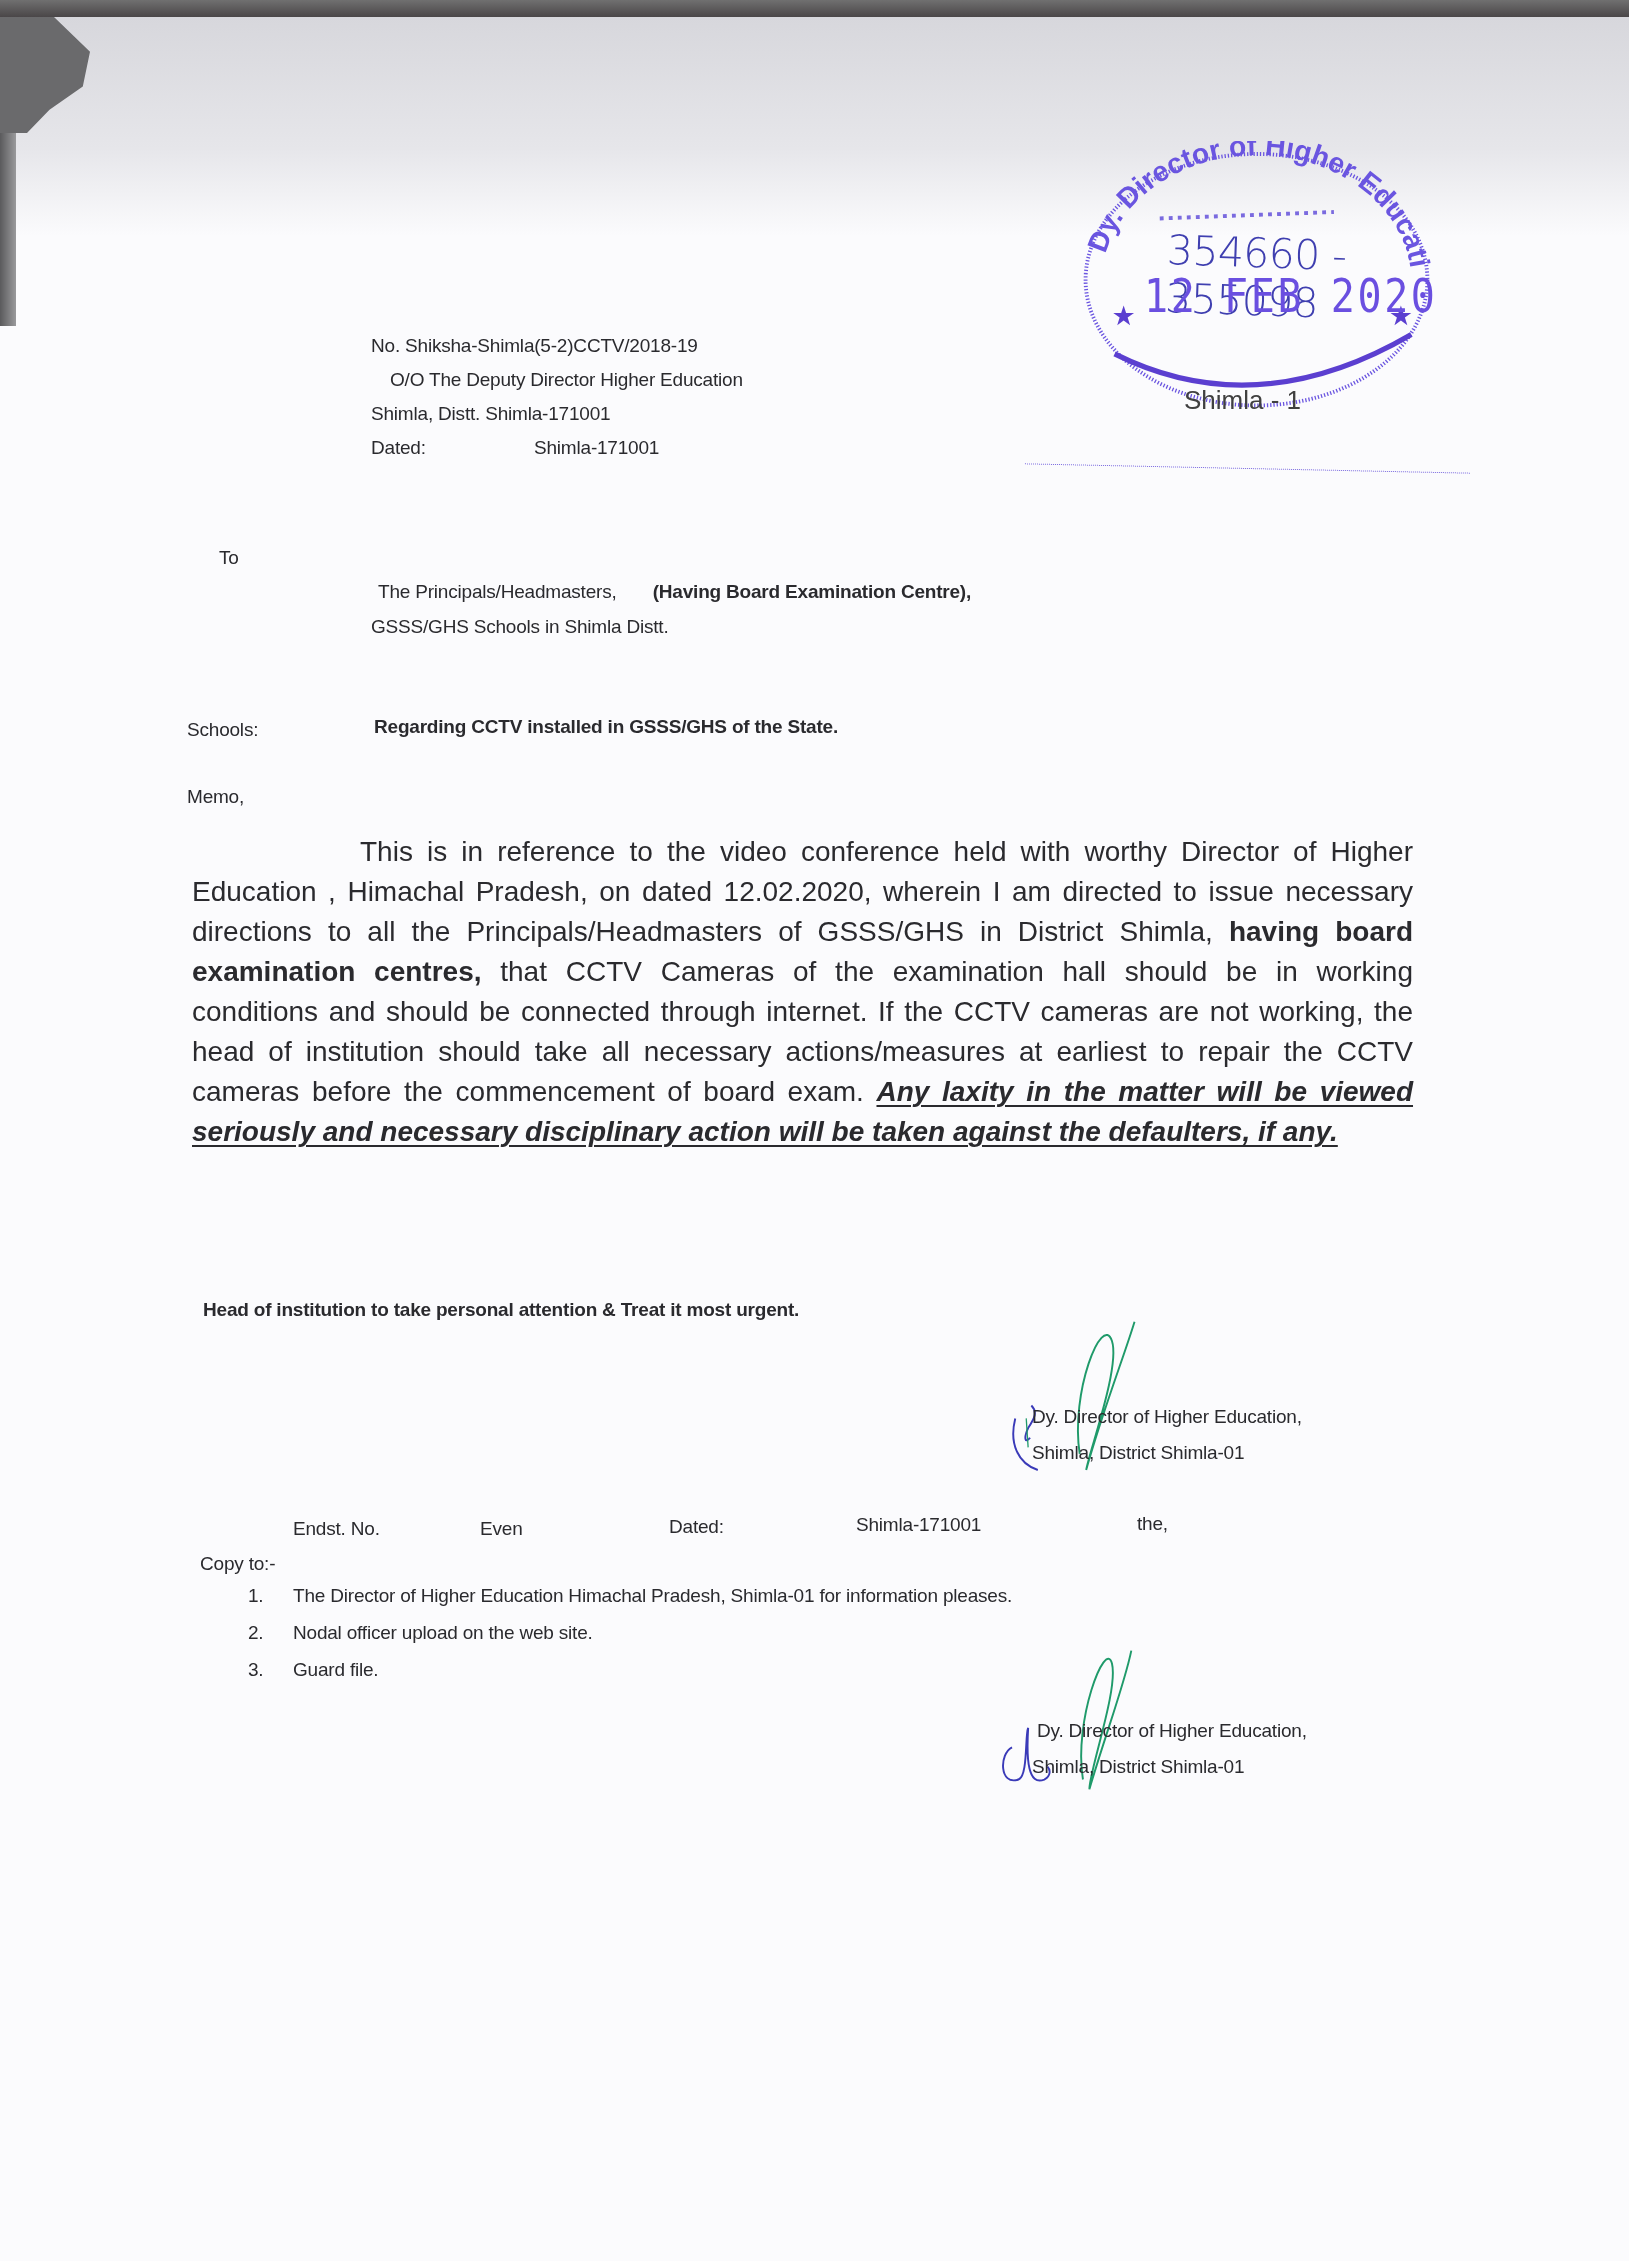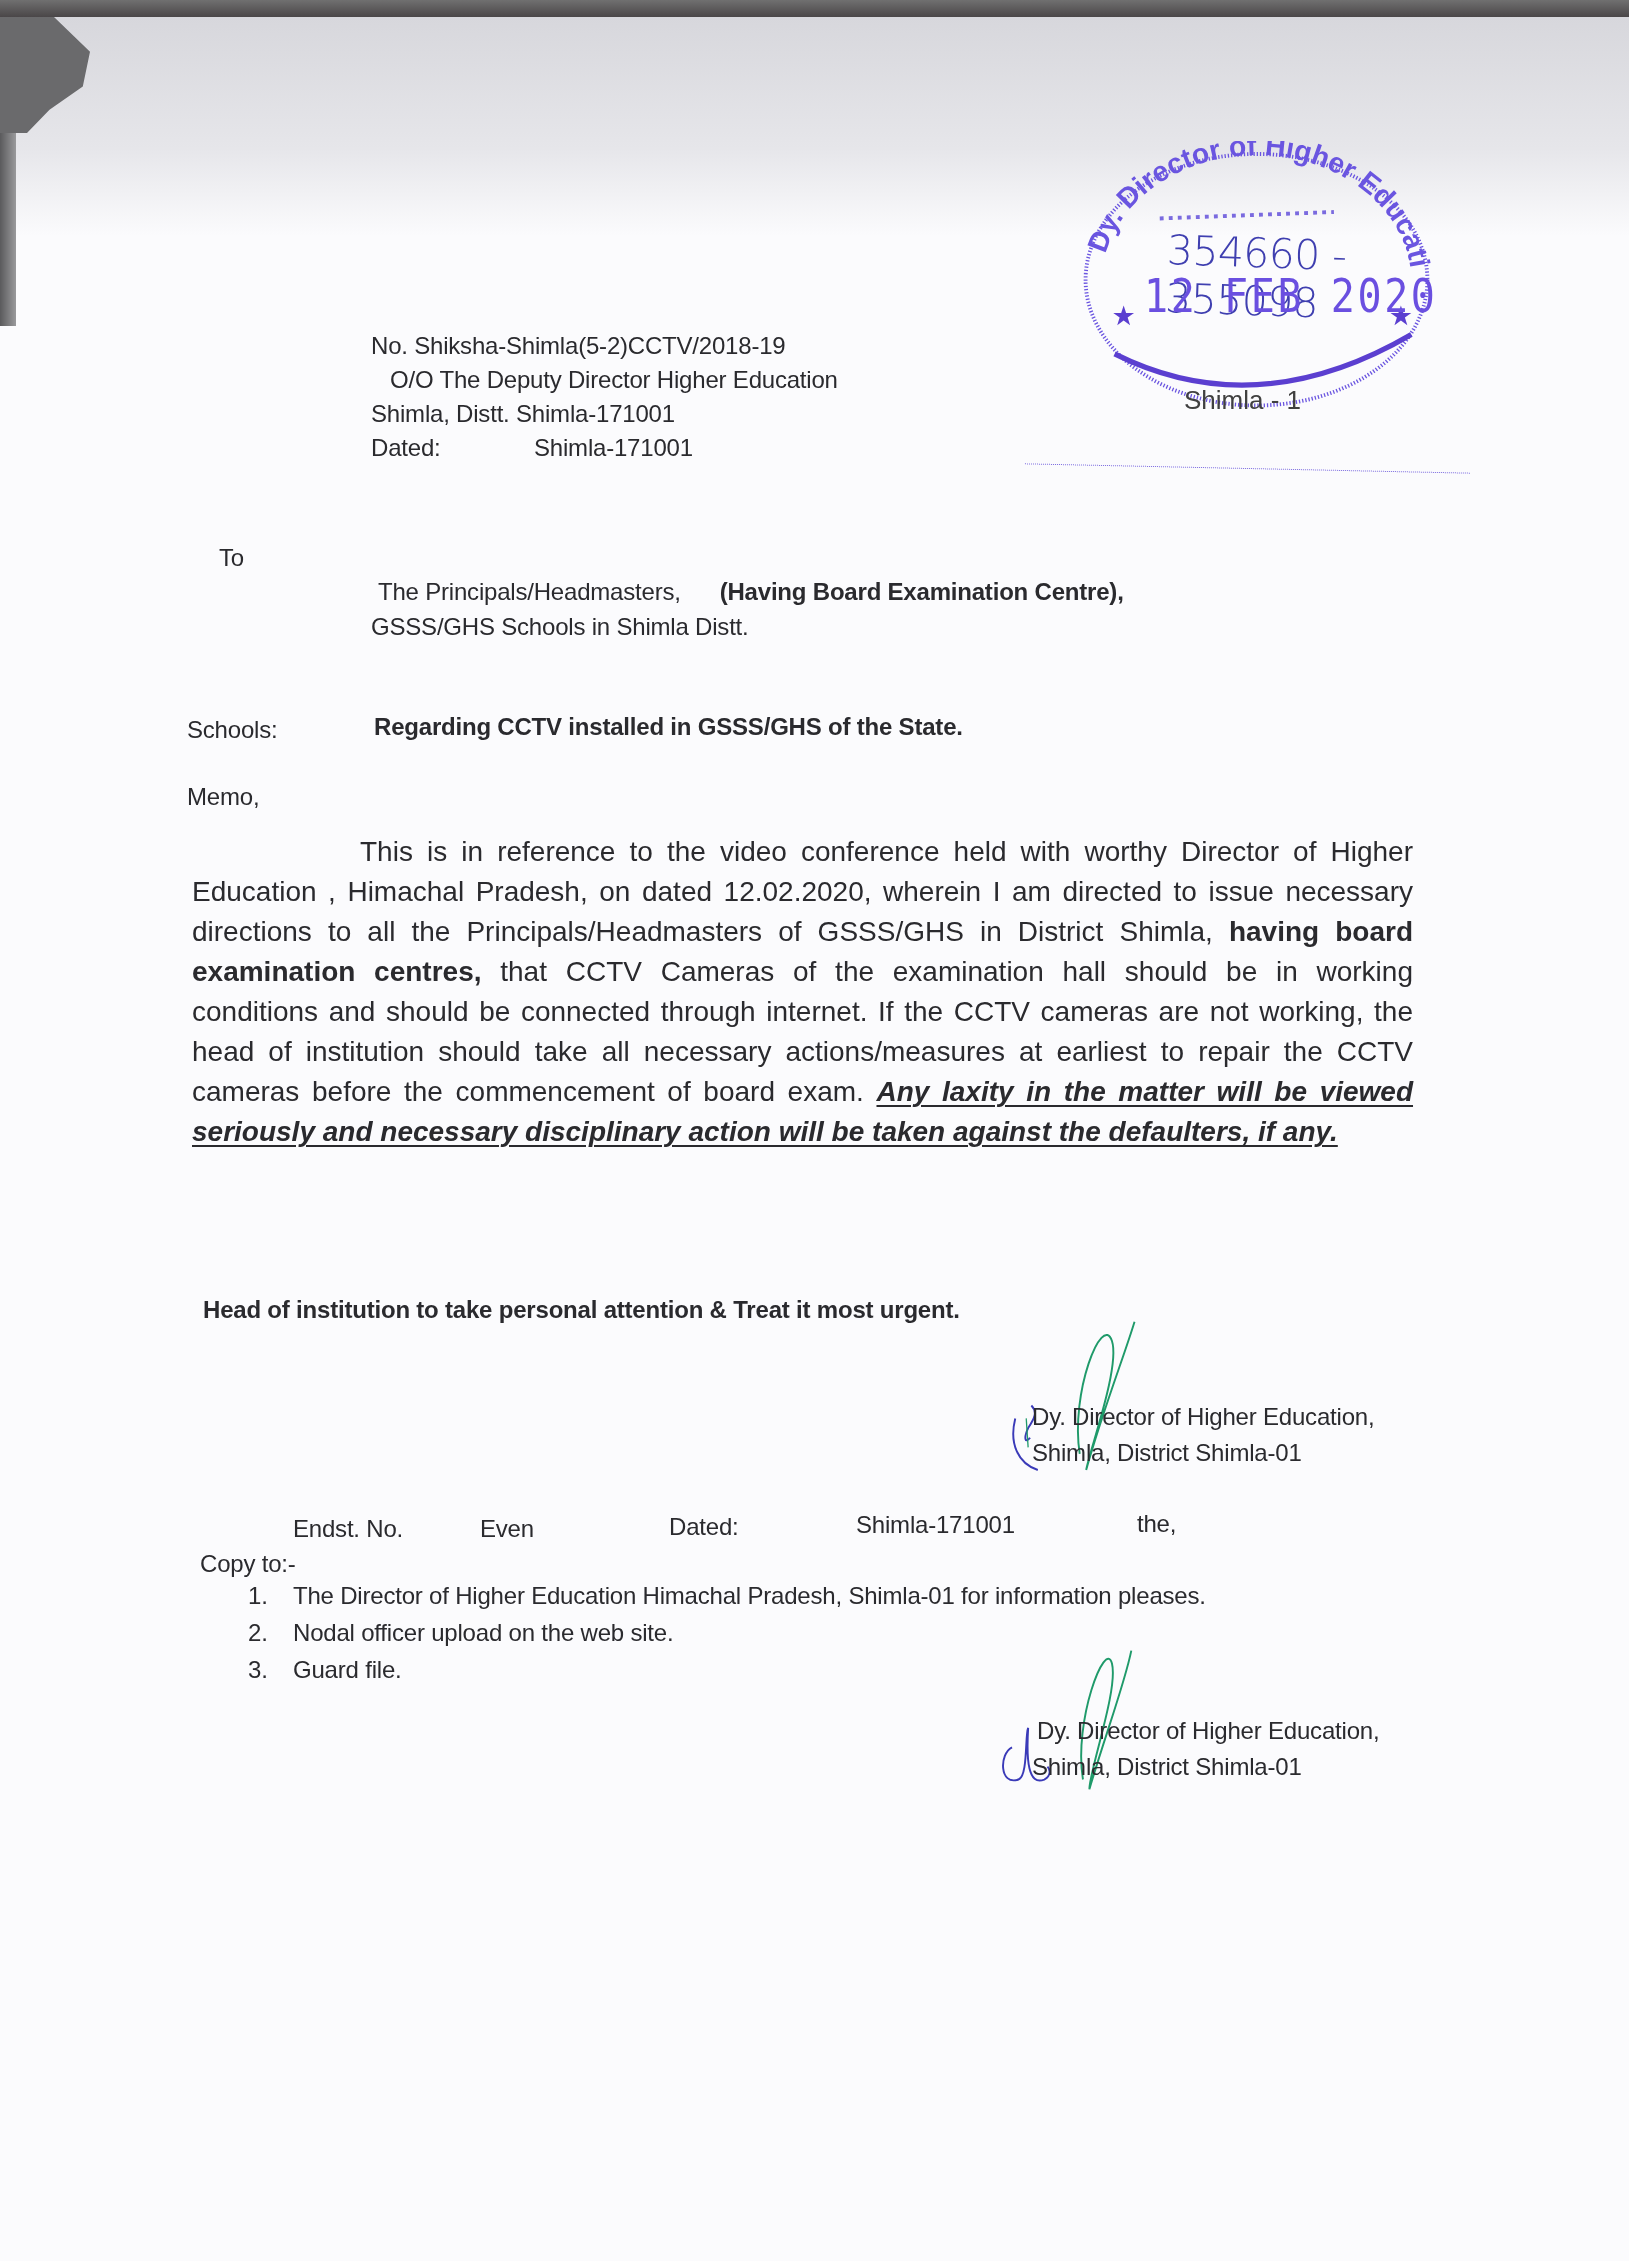--- a/index.html
+++ b/index.html
@@ -8,21 +8,21 @@
     background:#fbfbfd;
     font-family:"Liberation Sans", sans-serif;
     color:#2a2a2e;
   }
   .scan-top { position:absolute; left:0; top:0; width:1630px; height:17px; background:linear-gradient(#707070,#4a4648); }
   .scan-shadow-top { position:absolute; left:0; top:17px; width:1630px; height:219px;
     background:linear-gradient(#d7d7dc 0%, #e6e6ea 60%, rgba(251,251,253,0) 100%); }
   .scan-left { position:absolute; left:0; top:17px; width:15.5px; height:309px; background:linear-gradient(90deg,#5a5a5c,#9a9a9c); }
   .scan-tear { position:absolute; left:0; top:17px; width:90px; height:116px; background:#6a6a6c;
     clip-path:polygon(0 0,60% 0,100% 30%,92% 60%,55% 80%,30% 100%,0 100%); }
-  .txt { position:absolute; font-size:24px; line-height:35px; white-space:nowrap; letter-spacing:-0.2px; }
+  .txt { position:absolute; font-size:19px; line-height:35px; white-space:nowrap; letter-spacing:-0.2px; }
   .b { font-weight:bold; }
   .bi { font-weight:bold; font-style:italic; text-decoration:underline; text-decoration-thickness:1.9px; text-underline-offset:3.9px; }
   .para { position:absolute; left:192px; top:832px; width:1221px; font-size:28px; line-height:40px; text-align:justify; }
   .para .indent { display:inline-block; width:168px; }
   .stamp { position:absolute; left:1063px; top:141px; width:387px; height:271px; color:#5b3fd0; }
   .stamp svg { position:absolute; left:0; top:0; }
   .stamp .num { position:absolute; left:103px; top:90px; font-size:41px; font-family:"DejaVu Sans", sans-serif; font-weight:300; color:#3f3fb0; transform:rotate(2deg); letter-spacing:-0.6px; }
   .stamp .date { position:absolute; left:81px; top:132px; font-size:40px; font-family:"DejaVu Sans Mono", monospace; color:#6a4fe0; letter-spacing:2.6px; transform:scaleY(1.15); }
   .stamp .place { position:absolute; left:121px; top:244px; font-size:26px; font-weight:normal; color:#404040; }
   .stamp-line { position:absolute; left:1025px; top:459px; width:445px; height:9px;

